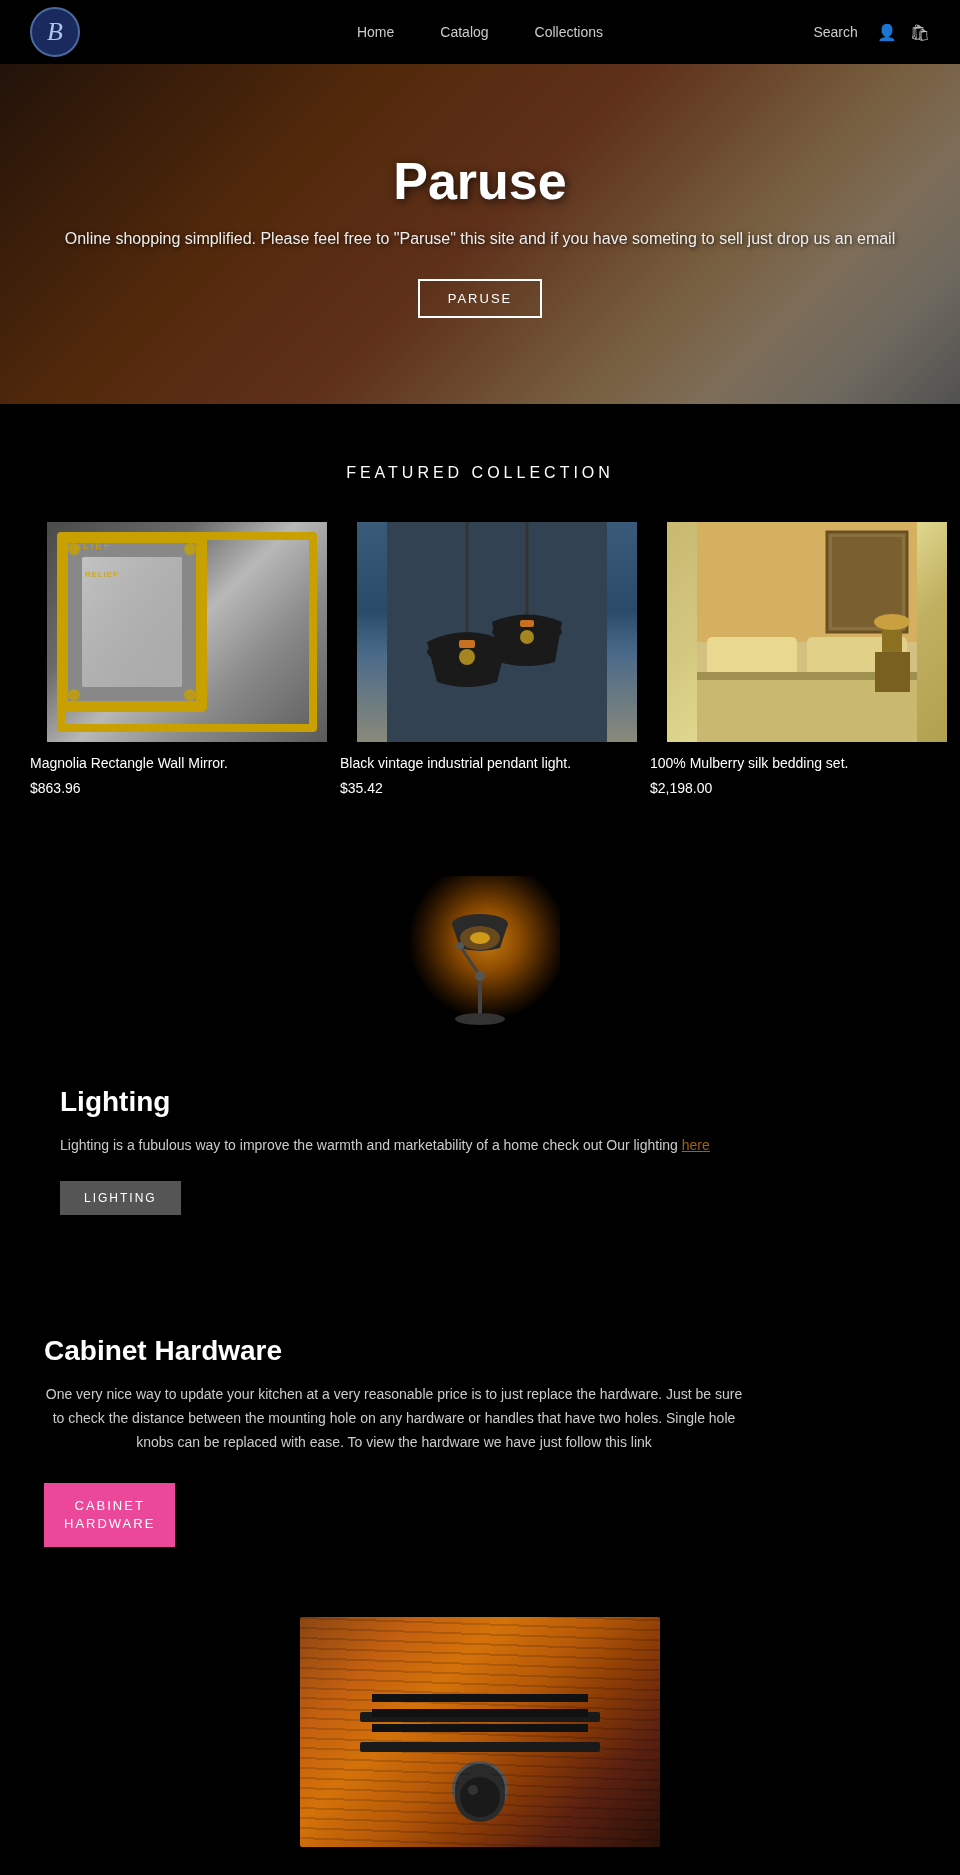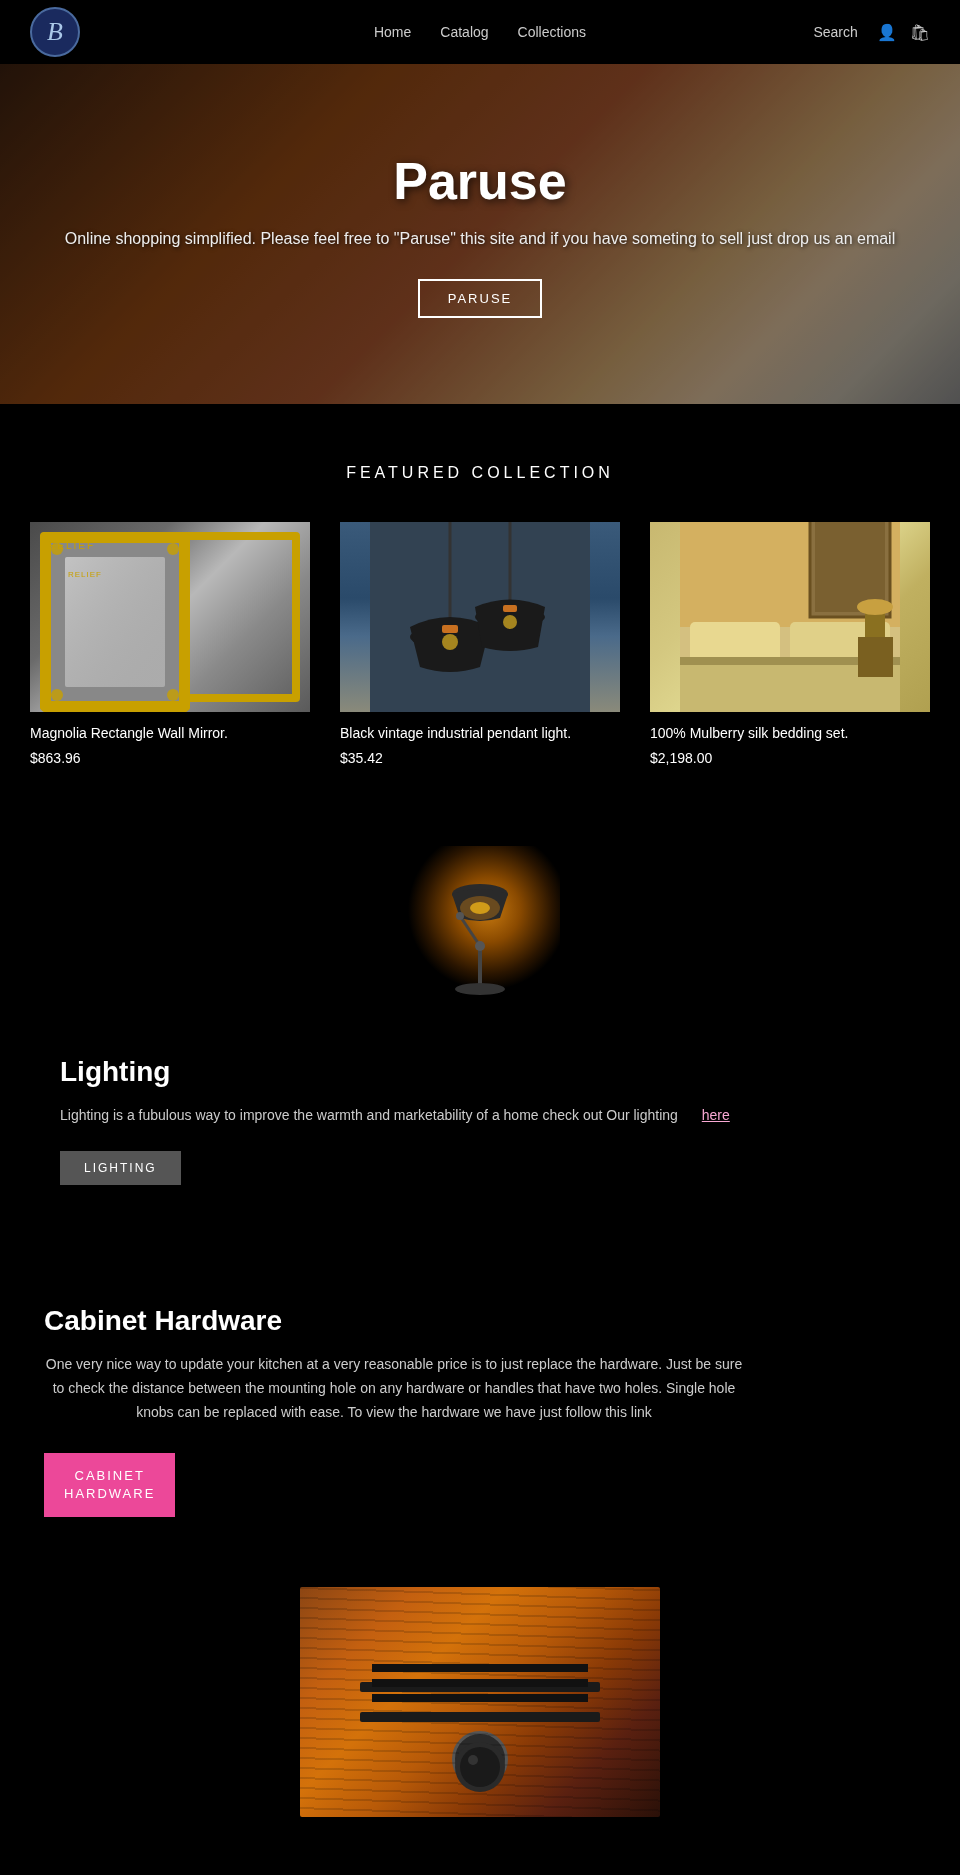--- a/index.html
+++ b/index.html
@@ -28,21 +28,21 @@
       align-items: center;
       justify-content: center;
       font-family: serif;
       font-style: italic;
       font-size: 26px;
       color: #aac8e8;
       border: 2px solid #4a6a9e;
     }
     nav {
       display: flex;
-      gap: 29px;
+      gap: 46px;
       position: absolute;
       left: 50%;
       transform: translateX(-50%);
     }
     nav a {
       color: #ccc;
       text-decoration: none;
       font-size: 14px;
     }
     .header-right {
@@ -134,27 +134,28 @@
     .products-grid {
       display: grid;
       grid-template-columns: repeat(3, 1fr);
       gap: 30px;
     }
     .product-card {
       cursor: pointer;
     }
     .product-img-placeholder {
       width: 100%;
-      height: 190px;
+      height: 220px;
       margin-bottom: 12px;
       display: flex;
       align-items: center;
       justify-content: center;
       overflow: hidden;
       position: relative;
+      margin-left: 17px;
     }
     
     .img-mirror {
       background: linear-gradient(135deg, #4a4a4a 0%, #6a6a6a 30%, #b8b8b8 50%, #8a8a8a 70%, #5a5a5a 100%);
     }
     .img-mirror::before {
       content: '';
       position: absolute;
       inset: 10px;
       border: 8px solid #c8a000;
@@ -217,23 +218,22 @@
       color: #fff;
       margin-bottom: 16px;
     }
     .lighting-text {
       font-size: 14px;
       color: #ccc;
       margin-bottom: 24px;
       line-height: 1.7;
     }
     .lighting-text a {
-      color: #f9a8d4;
+      color: #a16207;
       text-decoration: underline;
-      margin-left: 20px;
     }
     .section-btn {
       background: #555;
       border: none;
       color: #fff;
       padding: 10px 24px;
       font-size: 12px;
       letter-spacing: 2px;
       cursor: pointer;
       text-transform: uppercase;

